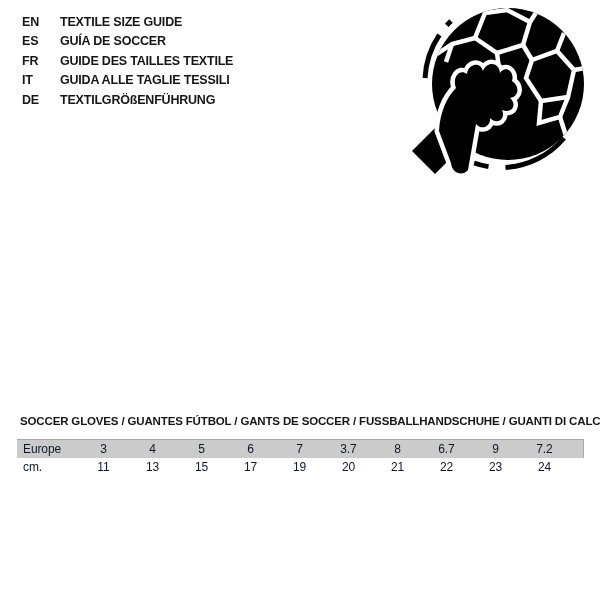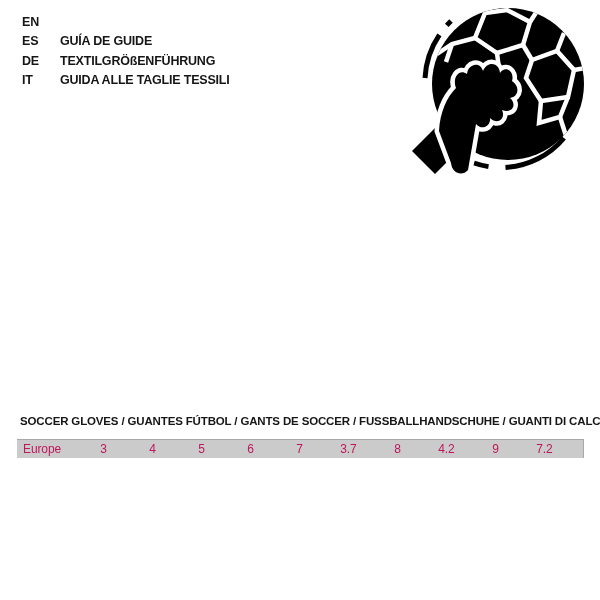--- a/index.html
+++ b/index.html
@@ -15,51 +15,56 @@
   
   .glove-icon{position:absolute;left:406px;top:0px;width:190px;height:200px;}
   
   .table-title{
     position:absolute;left:20px;top:414px;width:570px;
     font-weight:bold;font-size:11.5px;line-height:14px;letter-spacing:-0.15px;white-space:nowrap;
   }
   table.size-table{
     position:absolute;left:17px;top:439px;width:566px;
     border-collapse:collapse;table-layout:fixed;
-    font-size:12px;letter-spacing:-0.1px;color:#be185d;
+    font-size:12px;letter-spacing:-0.1px;color:#0f172a;
   }
   table.size-table td{height:18px;padding:0;text-align:center;vertical-align:middle;white-space:nowrap;}
   table.size-table td.rowlabel{text-align:left;padding-left:6px;}
   tr.row-header td{background:#cbcbcb;border-top:1px solid #a8a8a8;}
   tr.row-header td:last-child{border-right:1px solid #a8a8a8;}
   tr.row-values td{background:#ffffff;}
   col.c-label{width:62px;}
   col.c-val{width:49px;}
   col.c-spacer{width:14px;}
 </style>
 </head>
 <body>
 
 <div class="canvas">
 
   <div class="lang-list">
     <div class="lang-row">
       <span class="lang-code">EN</span>
+      <span class="lang-label">TEXTILE SIZE GUIDE</span>
     </div>
     <div class="lang-row">
       <span class="lang-code">ES</span>
-      <span class="lang-label">GUÍA DE GUIDE</span>
+      <span class="lang-label">GUÍA DE SOCCER</span>
+    </div>
+    <div class="lang-row">
+      <span class="lang-code">FR</span>
+      <span class="lang-label">GUIDE DES TAILLES TEXTILE</span>
+    </div>
+    <div class="lang-row">
+      <span class="lang-code">IT</span>
+      <span class="lang-label">GUIDA ALLE TAGLIE TESSILI</span>
     </div>
     <div class="lang-row">
       <span class="lang-code">DE</span>
       <span class="lang-label">TEXTILGRÖßENFÜHRUNG</span>
-    </div>
-    <div class="lang-row">
-      <span class="lang-code">IT</span>
-      <span class="lang-label">GUIDA ALLE TAGLIE TESSILI</span>
     </div>
   </div>
 
   <svg class="glove-icon" viewBox="0 0 190 200" aria-hidden="true">
     <defs>
       <clipPath id="ballclip">
           <circle cx="102" cy="84" r="76"></circle>
         </clipPath>
     </defs>
 
@@ -134,21 +139,35 @@
     <tbody>
       <tr class="row-header">
         <td class="rowlabel">Europe</td>
         <td>3</td>
         <td>4</td>
         <td>5</td>
         <td>6</td>
         <td>7</td>
         <td>3.7</td>
         <td>8</td>
-        <td>4.2</td>
+        <td>6.7</td>
         <td>9</td>
         <td>7.2</td>
+        <td></td>
+      </tr>
+      <tr class="row-values">
+        <td class="rowlabel">cm.</td>
+        <td>11</td>
+        <td>13</td>
+        <td>15</td>
+        <td>17</td>
+        <td>19</td>
+        <td>20</td>
+        <td>21</td>
+        <td>22</td>
+        <td>23</td>
+        <td>24</td>
         <td></td>
       </tr>
     </tbody>
   </table>
 
 </div>
 
 </body></html>

